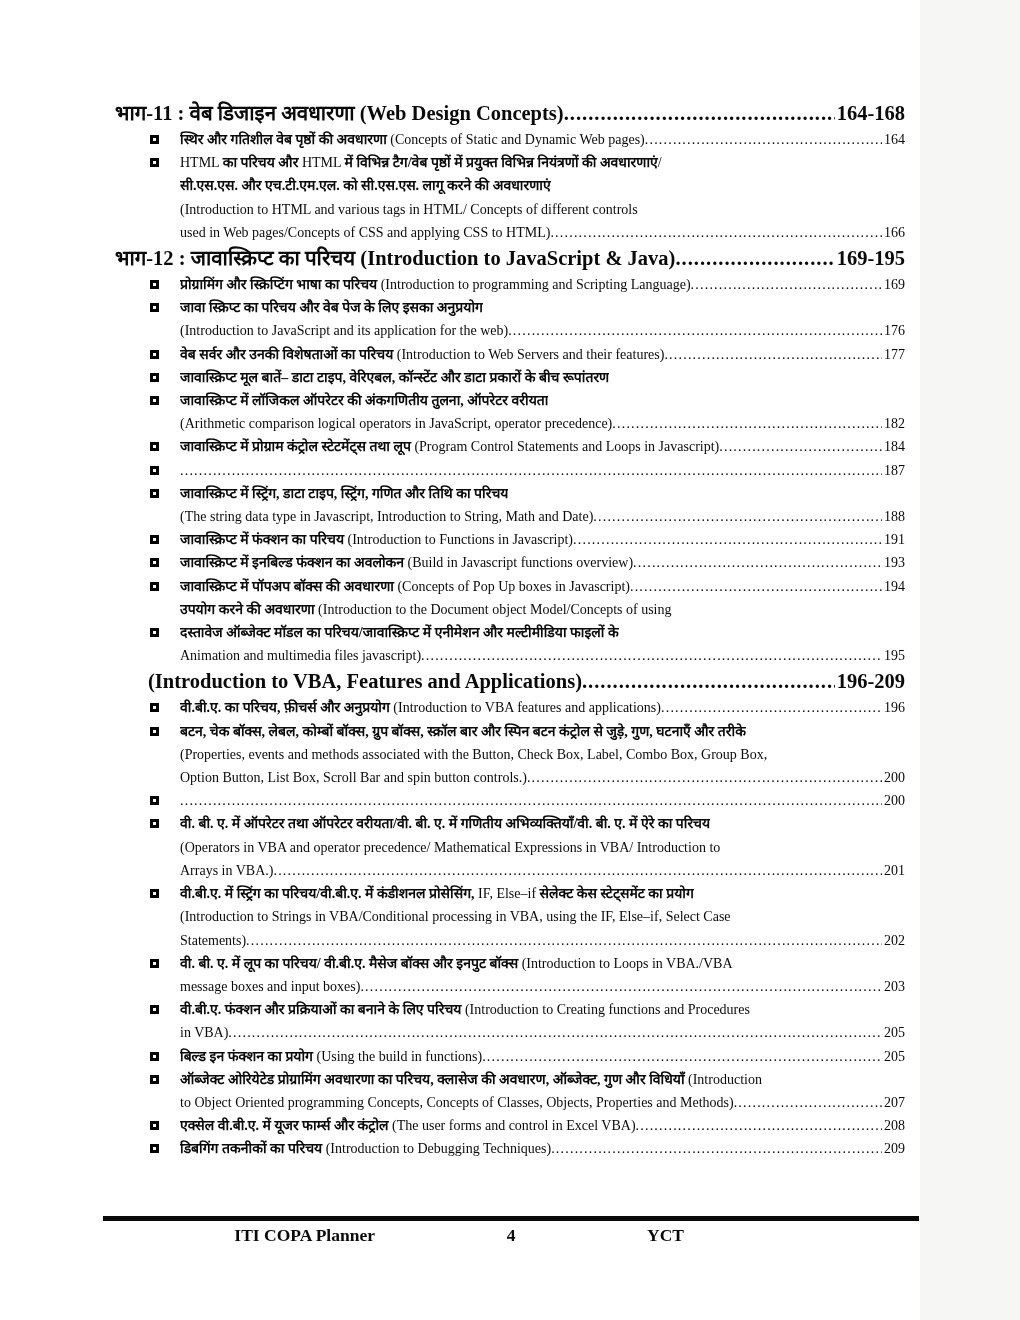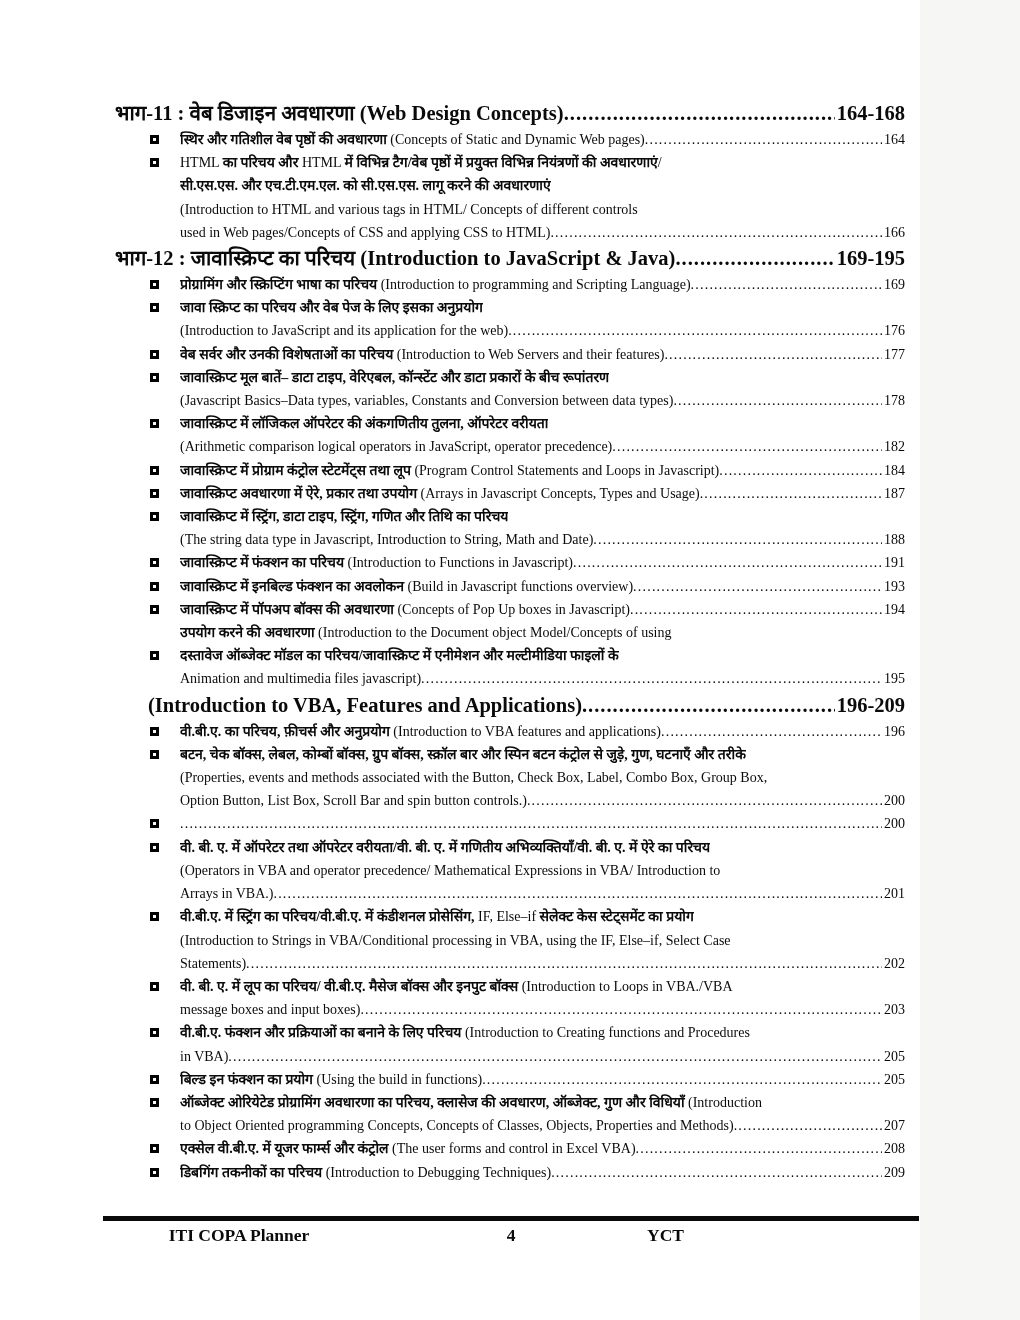--- a/index.html
+++ b/index.html
@@ -16,21 +16,21 @@
   .chapter{font-weight:bold;font-size:20.5px;line-height:29px;}
   .chapter .leader::after{letter-spacing:1px;}
   .chapter.indent{padding-left:33px;}
   .item{padding-left:65px;}
   .bullet{position:absolute;left:35px;top:7px;width:9px;height:9px;background:#000;}
   .bullet::after{content:"";position:absolute;left:3px;top:3px;width:3px;height:3px;background:#fff;}
   .text b{font-weight:bold;}
   .footer-rule{position:absolute;left:103px;top:1216px;width:816px;height:5px;background:#0a0a0a;}
   .footer{position:absolute;left:103px;top:1225px;width:816px;display:flex;align-items:baseline;
           font-weight:bold;font-size:17.5px;}
-  .footer .f-left{flex:1;text-align:center;}
+  .footer .f-left{flex:1;text-align:right;}
   .footer .f-center{flex:1;text-align:center;}
   .footer .f-right{flex:1;}
 </style>
 </head>
 <body>
 
 <div class="page">
   <div class="toc">
       <div class="row chapter">
         <span class="text"><b>भाग</b>-11 : <b>वेब डिजाइन अवधारणा</b> (Web Design Concepts) </span>
@@ -82,42 +82,36 @@
         <span class="bullet"></span>
         <span class="text"><b>वेब सर्वर और उनकी विशेषताओं का परिचय</b> (Introduction to Web Servers and their features) </span>
         <span class="leader"></span>
         <span class="pagenum">177</span>
       </div>
       <div class="row item">
         <span class="bullet"></span>
         <span class="text"><b>जावास्क्रिप्ट मूल बातें– डाटा टाइप, वेरिएबल, कॉन्स्टेंट और डाटा प्रकारों के बीच रूपांतरण</b></span>
       </div>
       <div class="row item">
-        <span class="text">(Javascript Basics–Data types, variables, Constants and Conversion between data types)</span>
-        <span class="leader"></span>
-        <span class="pagenum">178</span>
-      </div>
-      <div class="row item">
         <span class="bullet"></span>
         <span class="text"><b>जावास्क्रिप्ट में लॉजिकल ऑपरेटर की अंकगणितीय तुलना, ऑपरेटर वरीयता</b></span>
       </div>
       <div class="row item">
         <span class="text">(Arithmetic comparison logical operators  in JavaScript, operator precedence)</span>
         <span class="leader"></span>
         <span class="pagenum">182</span>
       </div>
       <div class="row item">
         <span class="bullet"></span>
         <span class="text"><b>जावास्क्रिप्ट में प्रोग्राम कंट्रोल स्टेटमेंट्स तथा लूप</b> (Program Control Statements and Loops in Javascript)</span>
         <span class="leader"></span>
         <span class="pagenum">184</span>
       </div>
       <div class="row item">
         <span class="bullet"></span>
-        <span class="text"><b>जावास्क्रिप्ट अवधारणा में ऐरे, प्रकार तथा उपयोग</b> (Arrays in Javascript Concepts, Types and Usage) </span>
         <span class="leader"></span>
         <span class="pagenum">187</span>
       </div>
       <div class="row item">
         <span class="bullet"></span>
         <span class="text"><b>जावास्क्रिप्ट में स्ट्रिंग, डाटा टाइप, स्ट्रिंग, गणित और तिथि का परिचय</b></span>
       </div>
       <div class="row item">
         <span class="text">(The string data type in Javascript, Introduction to String, Math and Date)</span>
         <span class="leader"></span>

